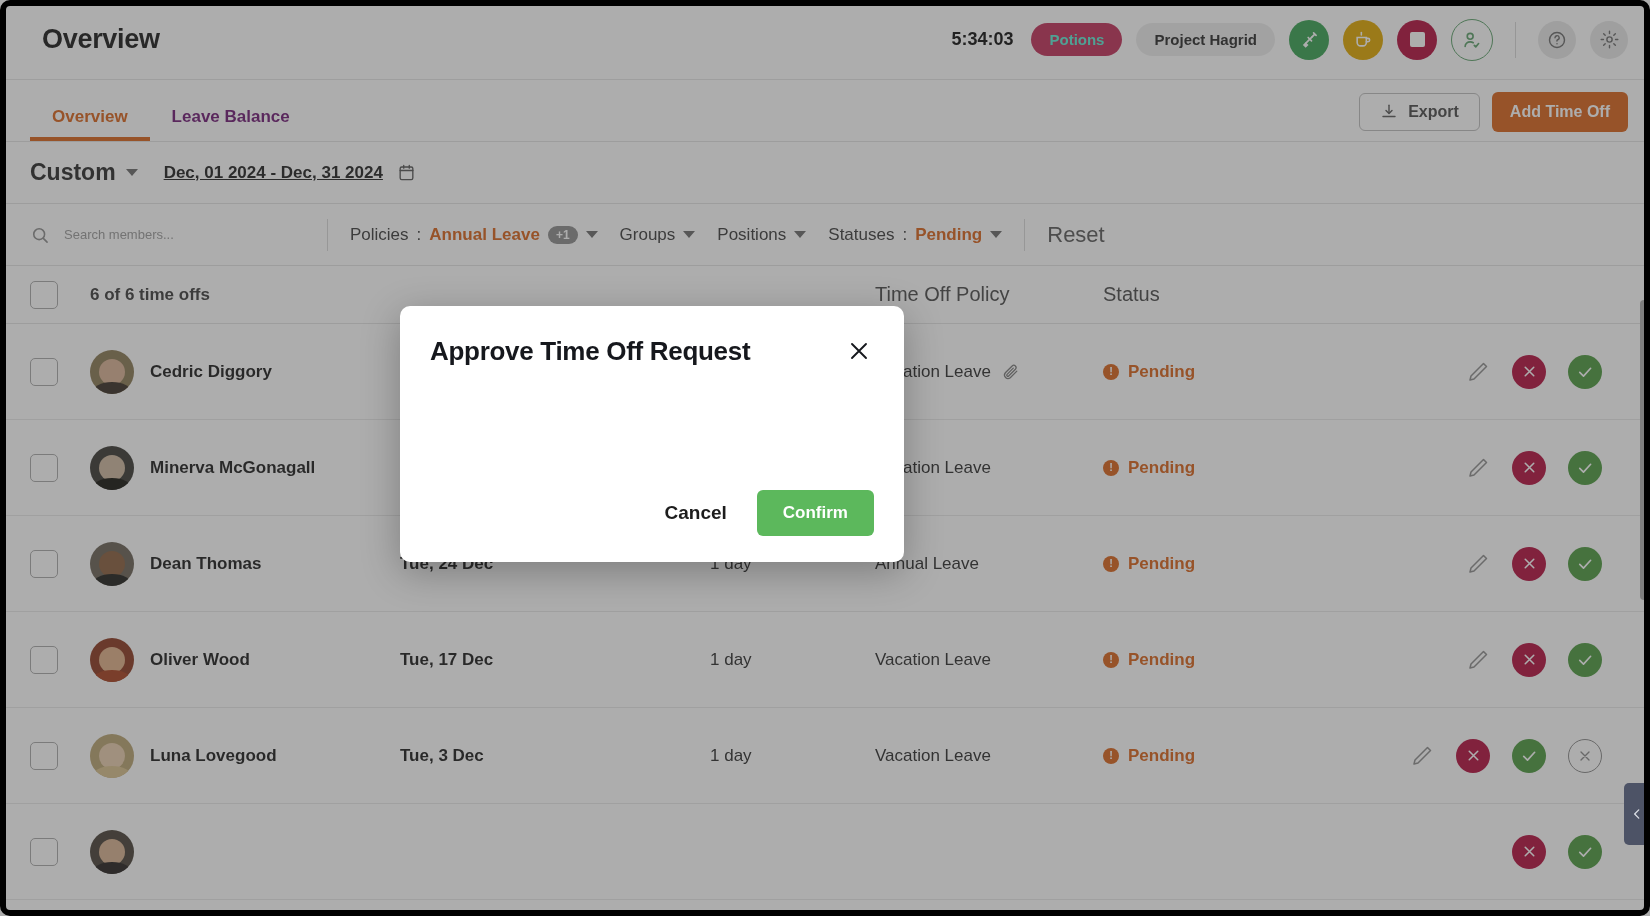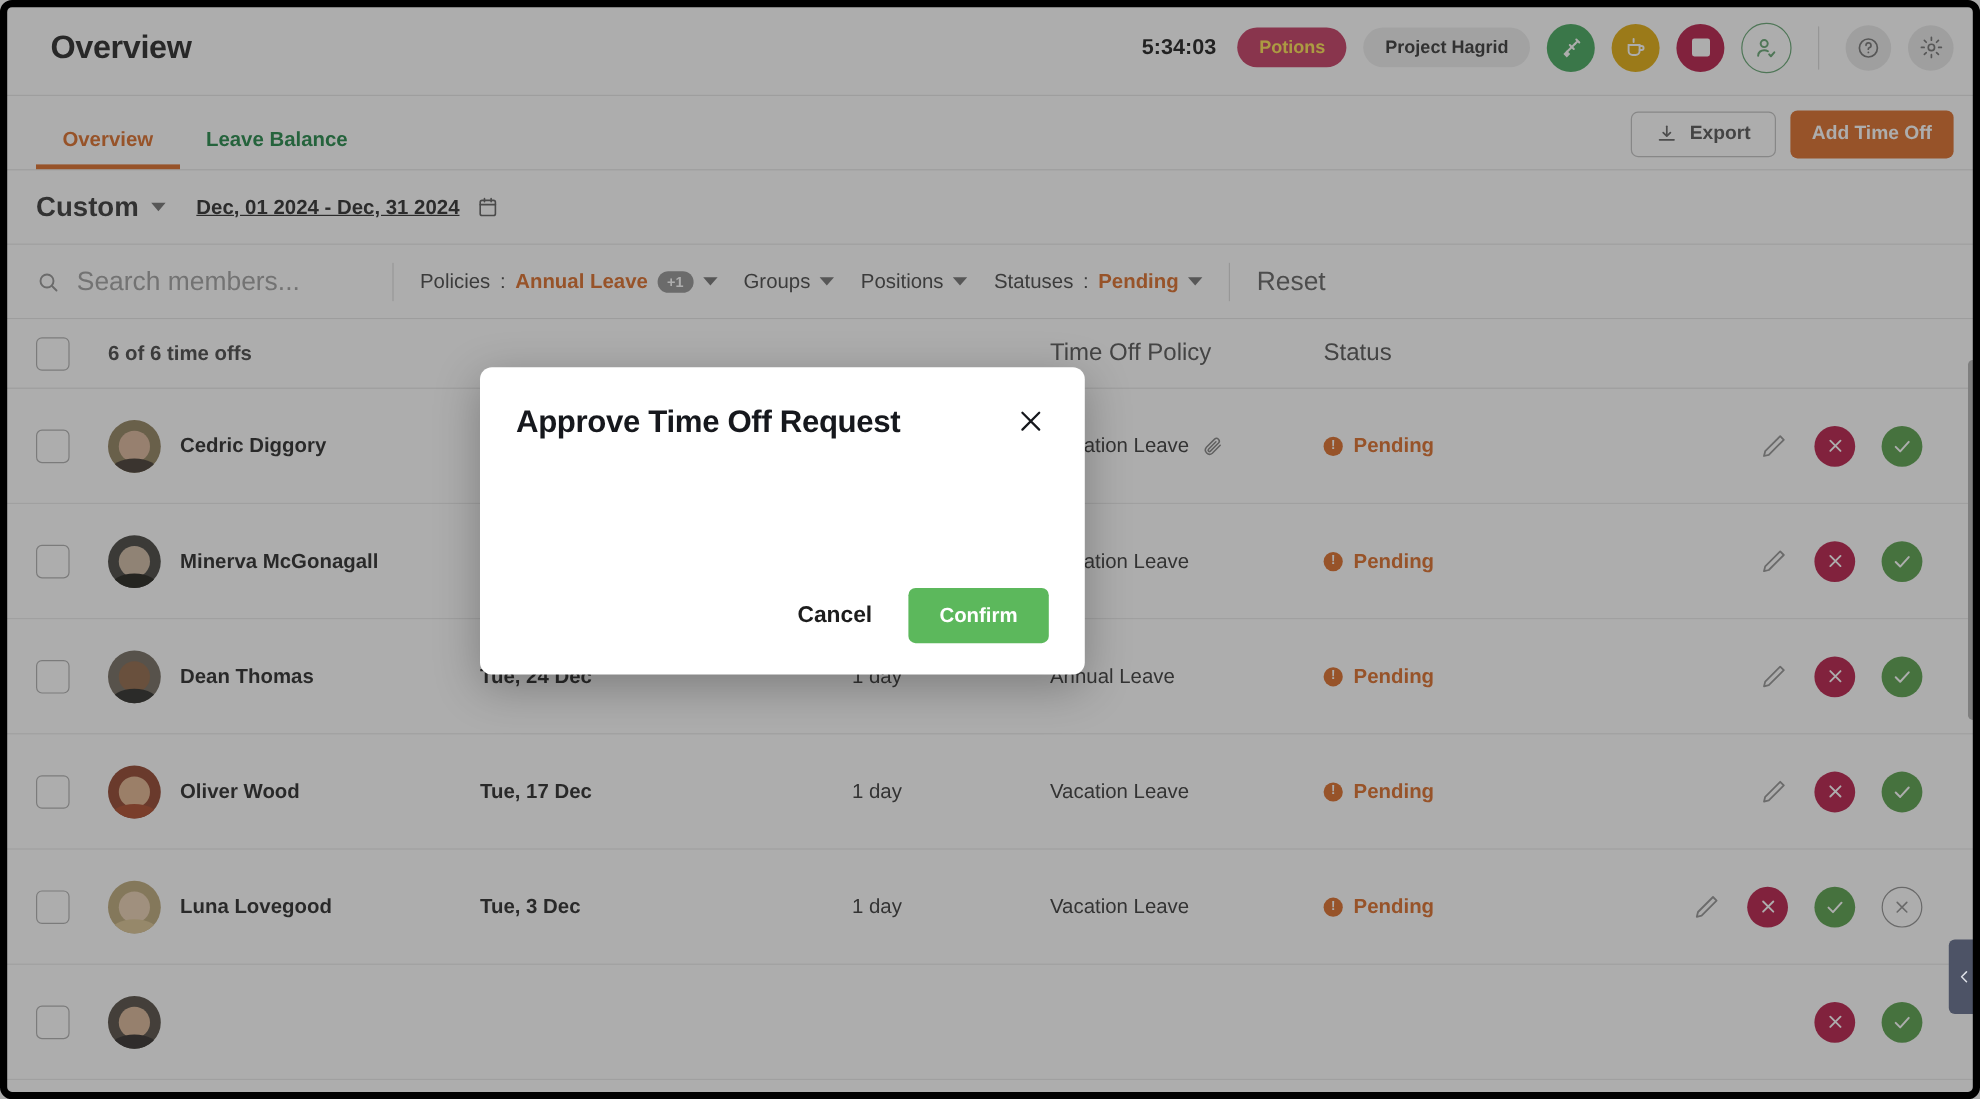--- a/index.html
+++ b/index.html
@@ -37,21 +37,21 @@
   .topbar-right {
     margin-left: auto;
     display: flex; align-items: center; gap: 14px;
   }
   .timer {
     font-size: 18px; font-weight: 700; color: #111;
     font-variant-numeric: tabular-nums;
     margin-right: 4px;
   }
   .pill-task {
-    background: #c2315a; color: #fde047;
+    background: #c2315a; color: #5eead4;
     font-size: 15px; font-weight: 600;
     padding: 8px 18px; border-radius: 18px;
   }
   .pill-project {
     background: #ededed; color: #2b2b2b;
     font-size: 15px; font-weight: 600;
     padding: 8px 18px; border-radius: 18px;
   }
   .circle-btn {
     width: 40px; height: 40px; border-radius: 50%;
@@ -79,21 +79,21 @@
   .tabstrip {
     position: relative;
     height: 62px;
     display: flex; align-items: flex-end;
     padding: 0 22px 0 30px;
     border-bottom: 1px solid #e3e3e3;
     background: #fff;
   }
   .tabs { display: flex; align-items: flex-end; height: 100%; }
   .tab {
-    font-size: 17px; font-weight: 600; color: #15803d;
+    font-size: 17px; font-weight: 600; color: #701a75;
     padding: 0 22px 14px 22px;
     position: relative;
     white-space: nowrap;
   }
   .tab.active { color: #d9641c; }
   .tab.active::after {
     content: ""; position: absolute;
     left: 0; right: 0; bottom: 0; height: 4px;
     background: #d9641c;
   }
@@ -149,21 +149,21 @@
     padding: 0 30px;
     border-bottom: 1px solid #e3e3e3;
     background: #fff;
   }
   .search-wrap {
     display: flex; align-items: center; gap: 14px;
     width: 275px;
   }
   .search-input {
     border: none; outline: none; background: transparent;
-    font-size: 22px; color: #3a3a3a;
+    font-size: 13px; color: #3a3a3a;
     font-family: "Liberation Sans", sans-serif;
     width: 100%;
   }
   .search-input::placeholder { color: #9b9b9b; }
   .sep {
     width: 1px; height: 32px; background: #dadada; margin: 0 22px;
   }
   .filters { display: flex; align-items: center; gap: 22px; }
   .filter {
     display: flex; align-items: center; gap: 8px;

